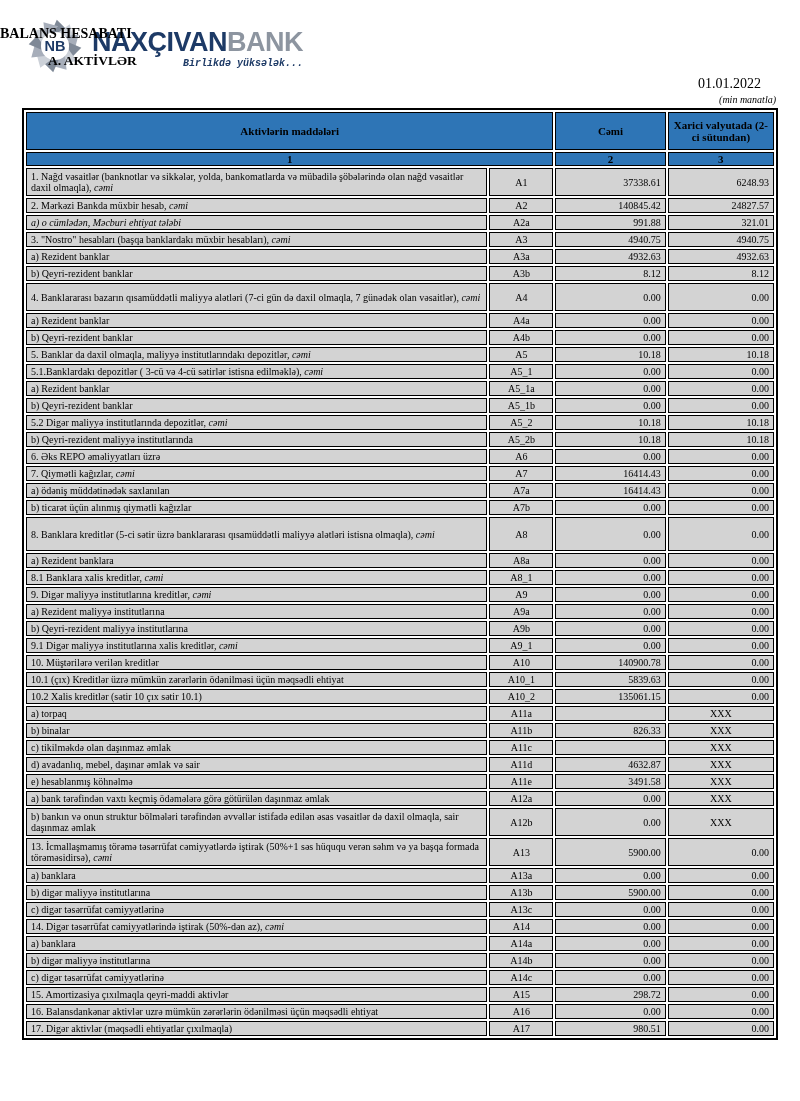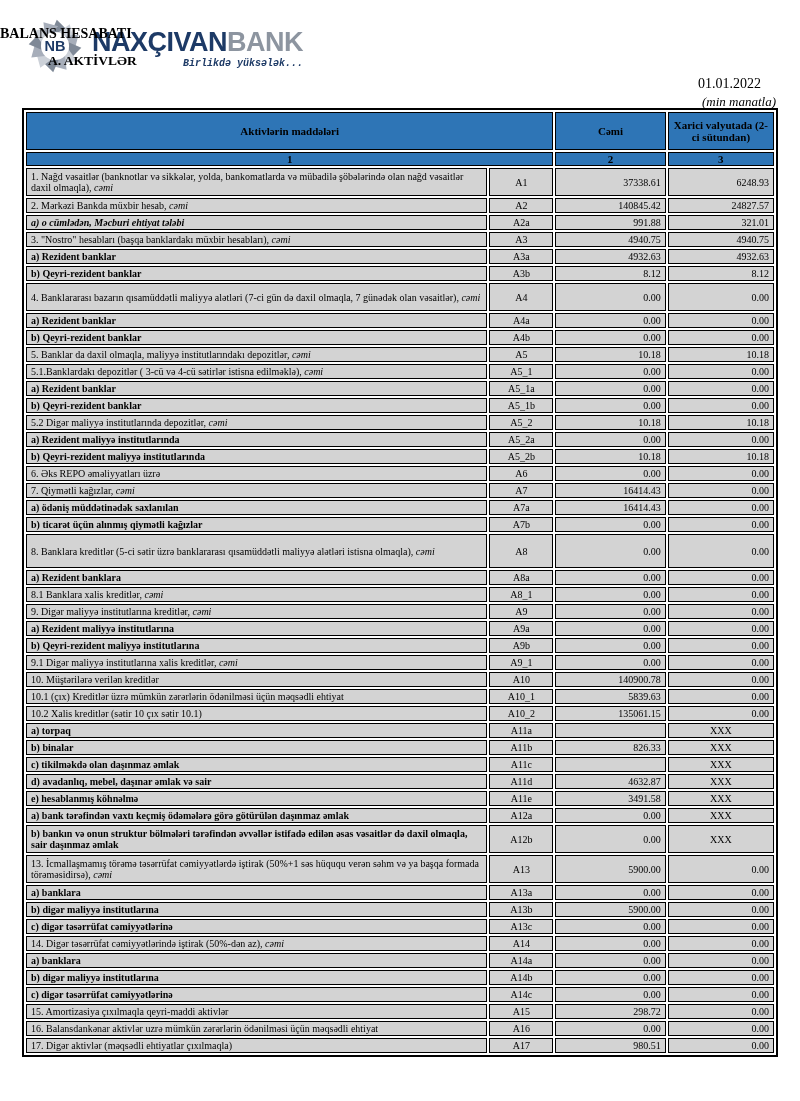--- a/index.html
+++ b/index.html
@@ -14,32 +14,32 @@
   .logo-text{margin-left:8px;margin-top:12px;}
   .wordmark{font-family:"Liberation Sans","DejaVu Sans",sans-serif;font-weight:bold;
     font-size:27px;letter-spacing:-0.5px;line-height:28px;white-space:nowrap;}
   .wm-primary{color:var(--navy);}
   .wm-secondary{color:#8d95a0;}
   .tagline{font-family:Liberation Mono, monospace;color:var(--navy);
     font-weight:bold;font-style:italic;font-size:10px;text-align:right;margin-top:2px;}
   .title-main{position:absolute;top:26px;width:100%;font-weight:bold;font-size:14px;}
   .title-sub{position:absolute;top:53px;width:100%;font-weight:bold;font-size:13.5px;padding-left:48px;}
   .date{position:absolute;right:39px;top:76px;font-size:14px;margin-left:26px;}
-  .unit-note{position:absolute;right:24px;top:94px;font-size:13px;font-style:italic;}
+  .unit-note{position:absolute;right:24px;top:94px;font-size:10px;font-style:italic;}
   
   .tbl-wrap{position:absolute;left:22px;top:108px;width:756px;}
   table{border-collapse:separate;border-spacing:2px;width:756px;table-layout:fixed;
     border:2px solid #000;background:#fff;}
   td{border:1px solid #000;background:var(--cell-bg);font-size:10px;line-height:11px;
     padding:1px 4px;vertical-align:middle;overflow:hidden;}
   .hdr td{background:var(--header-bg);font-weight:bold;text-align:center;font-size:11px;line-height:12px;}
   .hdr-main td{height:34px;}
   .hdr-num td{height:12px;padding:0 4px;}
   .c-name{text-align:left;}
-  .c-name.indent{font-weight:bold;}
+  .c-name.indent{}
   .c-code{text-align:center;}
   .c-total,.c-foreign{text-align:right;}
   .c-foreign.center,.c-total.center{text-align:center;}
   tr.h2 td.c-name{height:24px;}
   tr.tall td{height:30px;}
   .nm-em{font-style:italic;}
 </style>
 </head>
 <body>
 
@@ -174,26 +174,20 @@
     <td class="c-total">0.00</td>
     <td class="c-foreign">0.00</td>
   </tr>
         <tr>
     <td class="c-name"><span class="nm">5.2 Digər maliyyə institutlarında depozitlər, </span><span class="nm-em">cəmi</span></td>
     <td class="c-code">A5_2</td>
     <td class="c-total">10.18</td>
     <td class="c-foreign">10.18</td>
   </tr>
         <tr>
-    <td class="c-name indent"><span class="nm">a) Rezident maliyyə institutlarında</span><span class="nm-em"></span></td>
-    <td class="c-code">A5_2a</td>
-    <td class="c-total">0.00</td>
-    <td class="c-foreign">0.00</td>
-  </tr>
-        <tr>
     <td class="c-name indent"><span class="nm">b) Qeyri-rezident maliyyə institutlarında</span><span class="nm-em"></span></td>
     <td class="c-code">A5_2b</td>
     <td class="c-total">10.18</td>
     <td class="c-foreign">10.18</td>
   </tr>
         <tr>
     <td class="c-name"><span class="nm">6. Əks REPO əməliyyatları üzrə</span><span class="nm-em"></span></td>
     <td class="c-code">A6</td>
     <td class="c-total">0.00</td>
     <td class="c-foreign">0.00</td>

